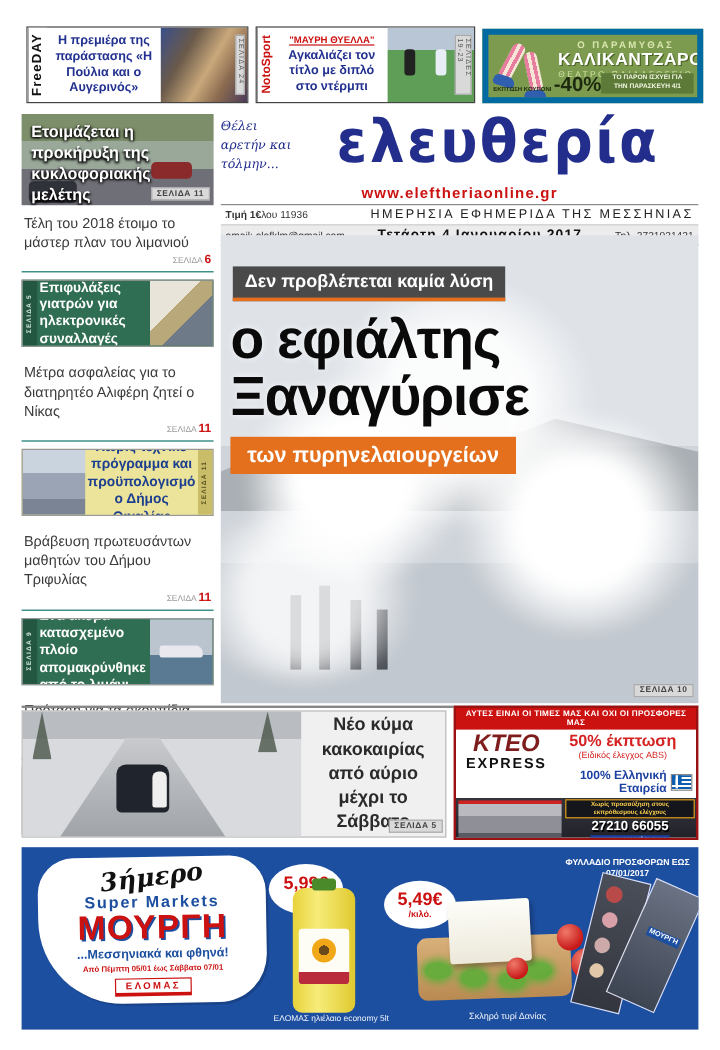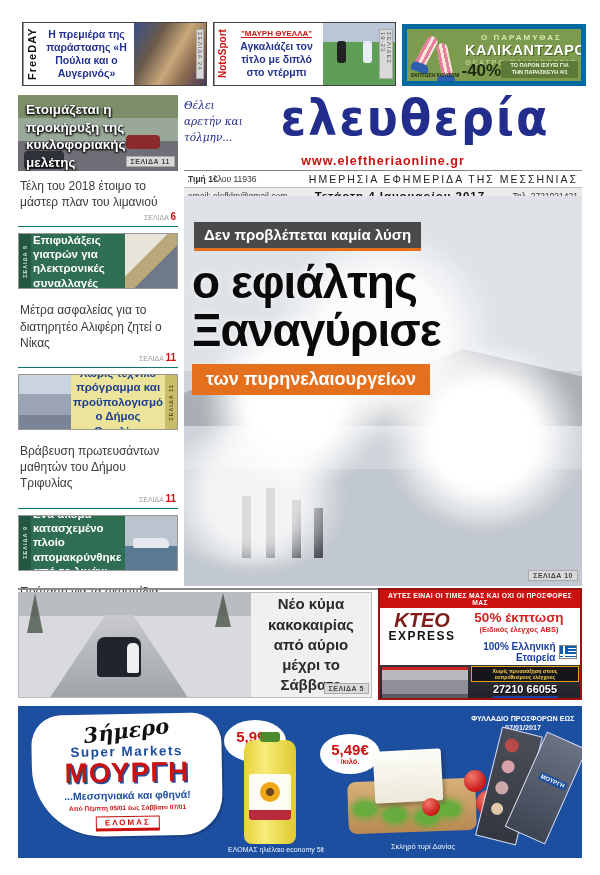--- a/index.html
+++ b/index.html
@@ -132,21 +132,21 @@
   
   #kteo { position:absolute; left:378px; top:588px; width:204px; height:112px; border:2px solid #991111; background:#fff;
           display:flex; flex-direction:column; overflow:hidden; }
   .k-top { background:#cc1111; color:#fff; font-weight:bold; font-size:6.8px; text-align:center; padding:2px 0; letter-spacing:.3px; }
   .k-mid { display:flex; padding:2px 3px; }
   .k-logo { width:78px; text-align:center; }
   .k-logo .k1 { color:#7f1d1d; font-size:20px; font-weight:bold; font-style:italic; line-height:1; }
   .k-logo .k2 { color:#111; font-size:12px; font-weight:bold; letter-spacing:1.5px; line-height:1; }
   .k-offer { flex:1; text-align:center; }
   .k-offer .o1 { color:#d42222; font-weight:bold; font-size:13.5px; }
-  .k-offer .o2 { color:#d42222; font-size:7.5px; font-weight:bold; }
+  .k-offer .o2 { color:#d42222; font-size:7.5px; font-weight:normal; }
   .k-claim { display:flex; align-items:center; justify-content:center; gap:3px; margin-top:7px; }
   .k-claim .c1 { color:#1a3fa0; font-weight:bold; font-size:10px; line-height:1.1; text-align:right; }
   .flag { width:22px; height:14px; position:relative; background:repeating-linear-gradient(180deg,#0d5eaf 0 1.6px,#fff 1.6px 3.2px); border:1px solid #888; }
   .flag:before { content:""; position:absolute; left:0; top:0; width:8px; height:8px; background:#0d5eaf; }
   .flag:after { content:""; position:absolute; left:3px; top:0; width:2px; height:8px; background:#fff; box-shadow:0 3px 0 -0px #fff; border-top:0; }
   .k-low { flex:1; display:flex; background:linear-gradient(180deg,#33343c,#1e1f26); position:relative; }
   .k-bld { width:86px; margin:2px; background:linear-gradient(180deg,#b9b9bf 0 30%,#8f8f98 30% 70%,#5a5a64 70% 100%); border-top:3px solid #c22; }
   .k-info { flex:1; display:flex; flex-direction:column; align-items:center; justify-content:center; gap:1px; padding:1px; }
   .k-strip { background:#15161c; border:1px solid #e4a11e; color:#ffd24d; font-size:5.2px; font-weight:bold; padding:1px 2px; text-align:center; }
   .k-phone { color:#fff; font-weight:bold; font-size:11px; text-shadow:1px 1px 0 #000; }

